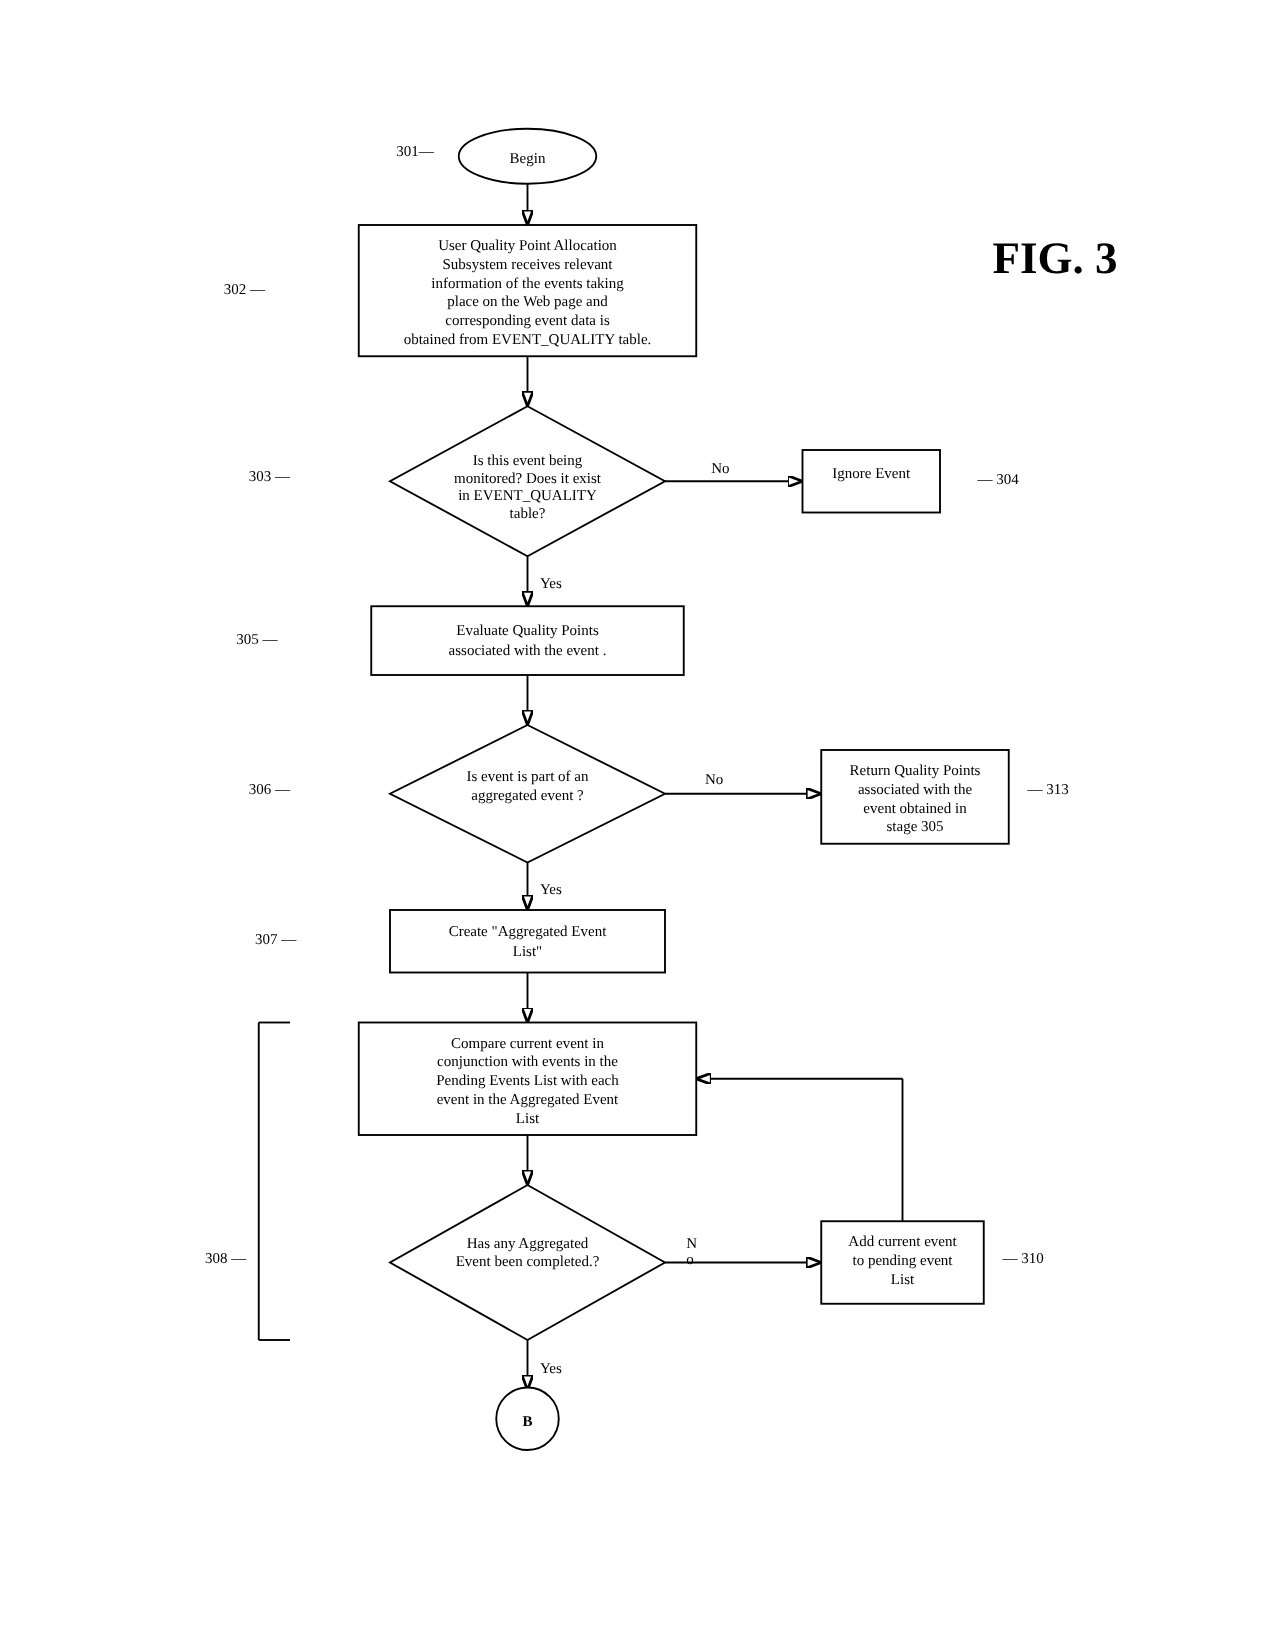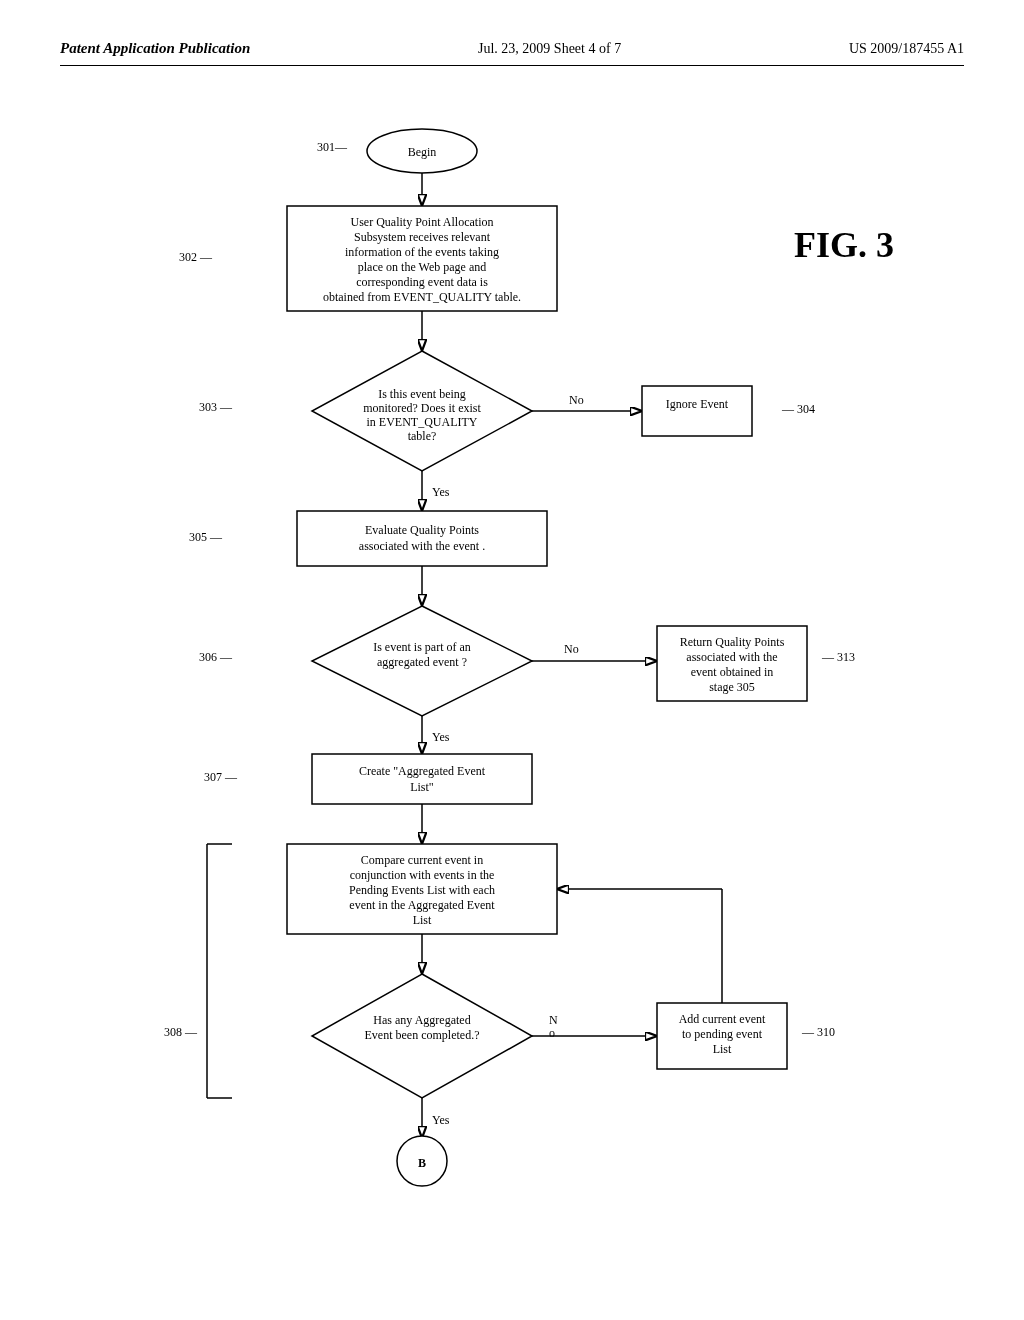--- a/index.html
+++ b/index.html
@@ -42,21 +42,20 @@
     .header-right {
       font-size: 14px;
     }
 
     .fig-label {
       position: absolute;
       top: 185px;
       right: 130px;
       font-size: 36px;
       font-weight: bold;
-      margin-top: 39px;
     }
 
     .diagram-area {
       position: relative;
       width: 100%;
       margin-top: 30px;
     }
 
     svg.flowchart {
       display: block;
@@ -83,25 +82,20 @@
     }
 
     .arrow {
       marker-end: url(#arrowhead);
     }
   </style>
 </head>
 <body>
 
 <div class="page">
-  <div class="header">
-    <span class="header-left">Patent Application Publication</span>
-    <span class="header-center">Jul. 23, 2009   Sheet 4 of 7</span>
-    <span class="header-right">US 2009/187455 A1</span>
-  </div>
 
   <div class="fig-label">FIG. 3</div>
 
   <div class="diagram-area">
     <svg class="flowchart" width="820" height="1150" viewBox="0 0 820 1150">
       <defs>
         <marker id="arrowhead" markerWidth="8" markerHeight="6" refX="8" refY="3" orient="auto">
           <polygon points="0 0, 8 3, 0 6" fill="#000" stroke="none"></polygon>
         </marker>
       </defs>

